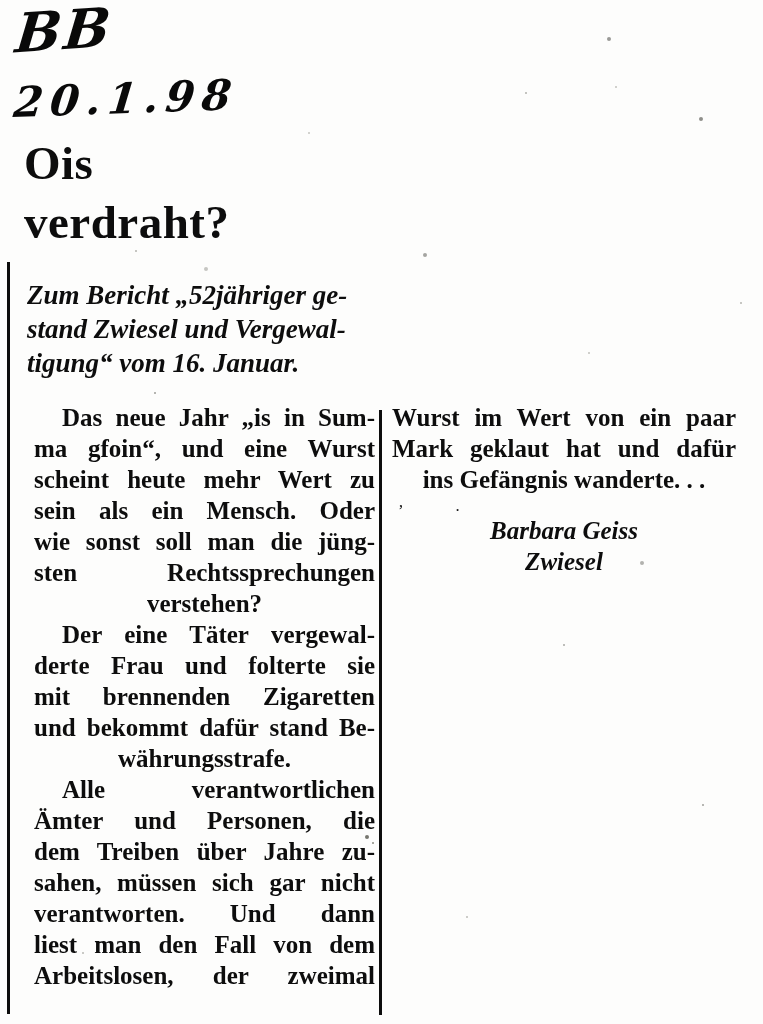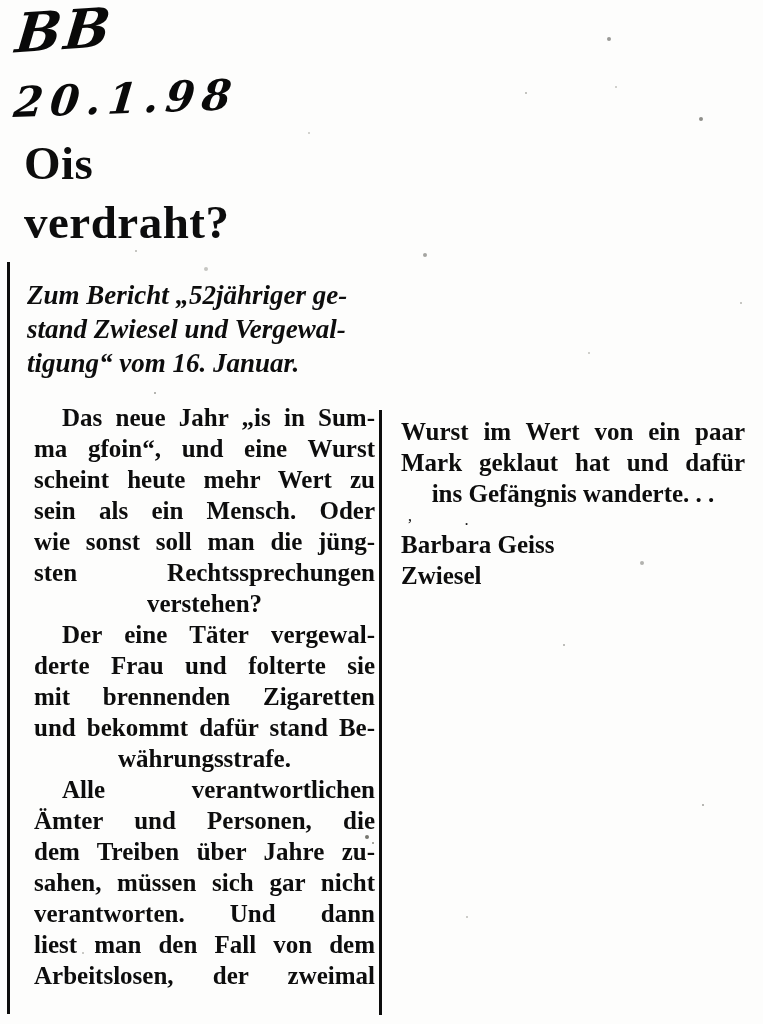--- a/index.html
+++ b/index.html
@@ -19,26 +19,26 @@
   .headline{position:absolute;left:24px;top:134px;font-size:47px;font-weight:bold;line-height:59px;letter-spacing:0.5px;}
   
   .left-rule{position:absolute;left:7px;top:262px;width:3px;height:752px;background:#0d0d0d;}
   
   .col-divider{position:absolute;left:379px;top:410px;width:3px;height:605px;background:#0d0d0d;}
   
   .intro{position:absolute;left:27px;top:278px;width:352px;font-size:27px;font-weight:bold;font-style:italic;line-height:34px;white-space:nowrap;}
   
   .col{position:absolute;top:402px;font-size:25px;font-weight:bold;line-height:31px;overflow:visible;}
   .col-left{left:26px;width:341px;margin-left:8px;}
-  .col-right{left:401px;width:344px;margin-top:14px;}
+  .col-right{left:392px;width:344px;}
   .bl{height:31px;text-align:center;white-space:nowrap;}
   .jl{text-align:justify;text-align-last:justify;white-space:normal;}
   .ind{padding-left:28px;}
   .stray{height:20px;font-size:17px;font-weight:normal;letter-spacing:24px;color:#1a1a1a;padding-left:6px;}
-  .sig{text-align:left;white-space:nowrap;}
+  .sig{text-align:center;font-style:italic;white-space:nowrap;}
   
   .specks{position:absolute;left:0;top:0;width:2px;height:2px;background:transparent;border-radius:50%;
     box-shadow:
       608px 38px 0 1px #9a9a97, 525px 92px 0 0 #b0b0ac, 700px 118px 0 1px #8f8f8b,
       615px 86px 0 0 #c2c2be, 424px 254px 0 1px #a5a5a1, 740px 302px 0 0 #b5b5b1,
       154px 392px 0 0 #9c9c98, 205px 268px 0 1px #c6c6c2, 563px 644px 0 0 #a8a8a4,
       641px 562px 0 1px #b2b2ae, 702px 804px 0 0 #9f9f9b, 82px 952px 0 0 #b8b8b4,
       366px 836px 0 1px #77776f, 372px 842px 0 0 #8a8a82, 588px 352px 0 0 #c0c0bc,
       135px 250px 0 0 #b3b3af, 308px 132px 0 0 #c4c4c0, 466px 916px 0 0 #bdbdb9;
     pointer-events:none;}

